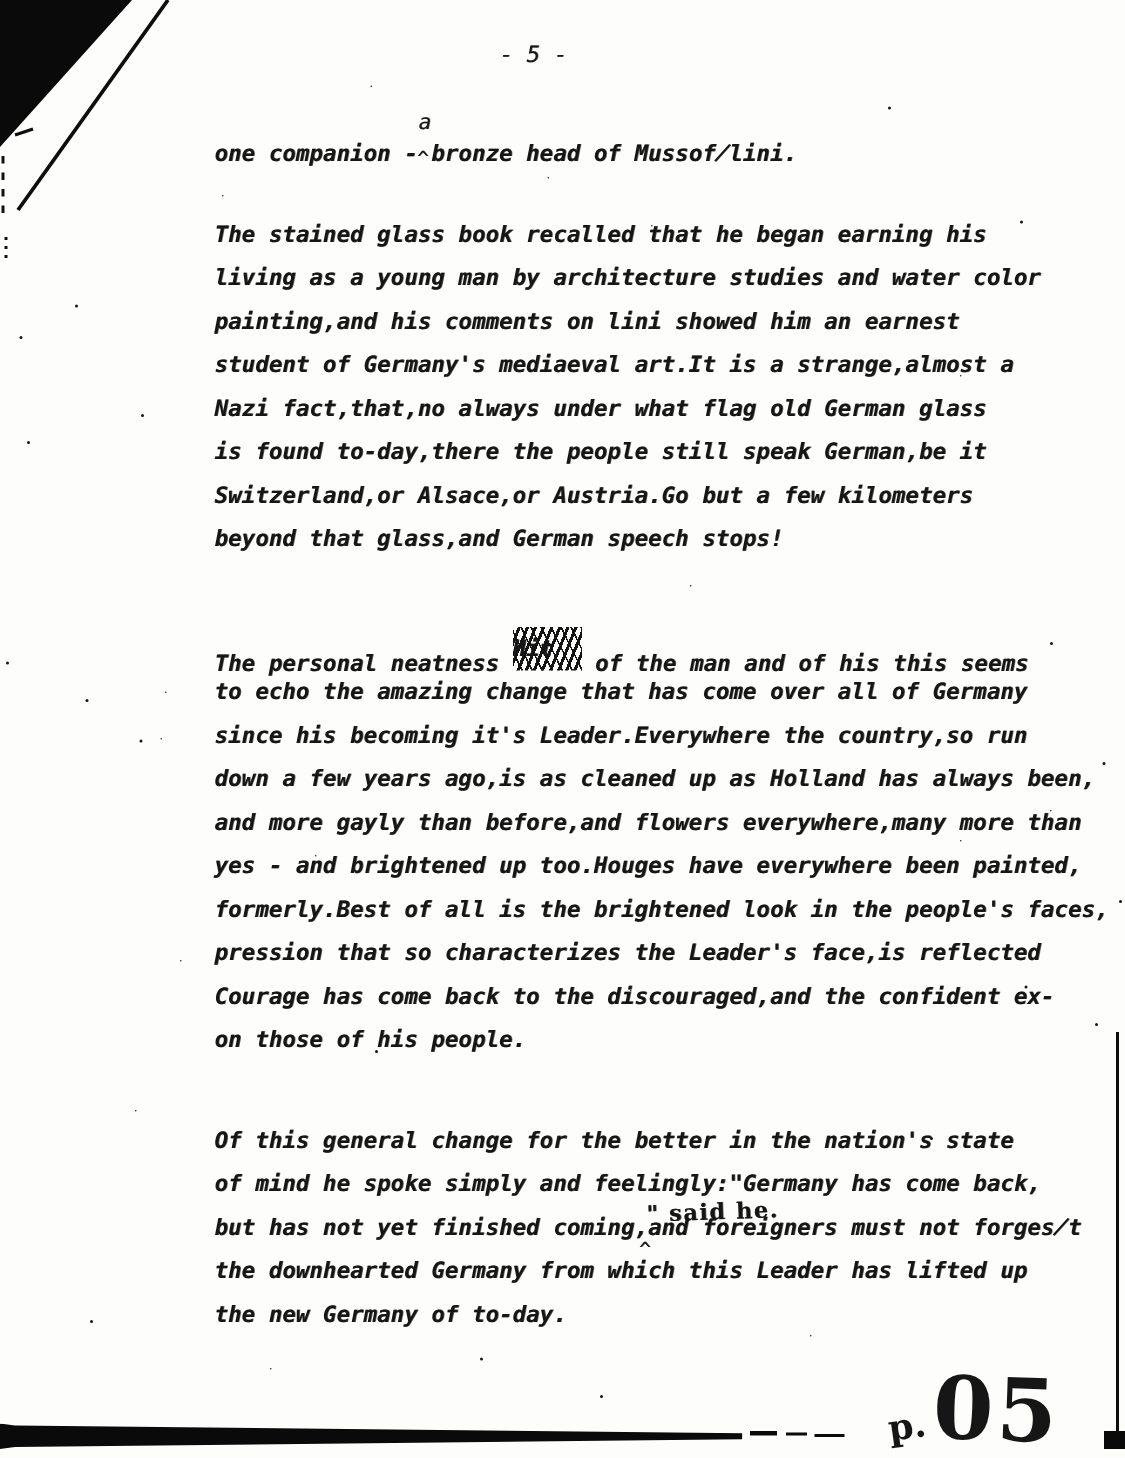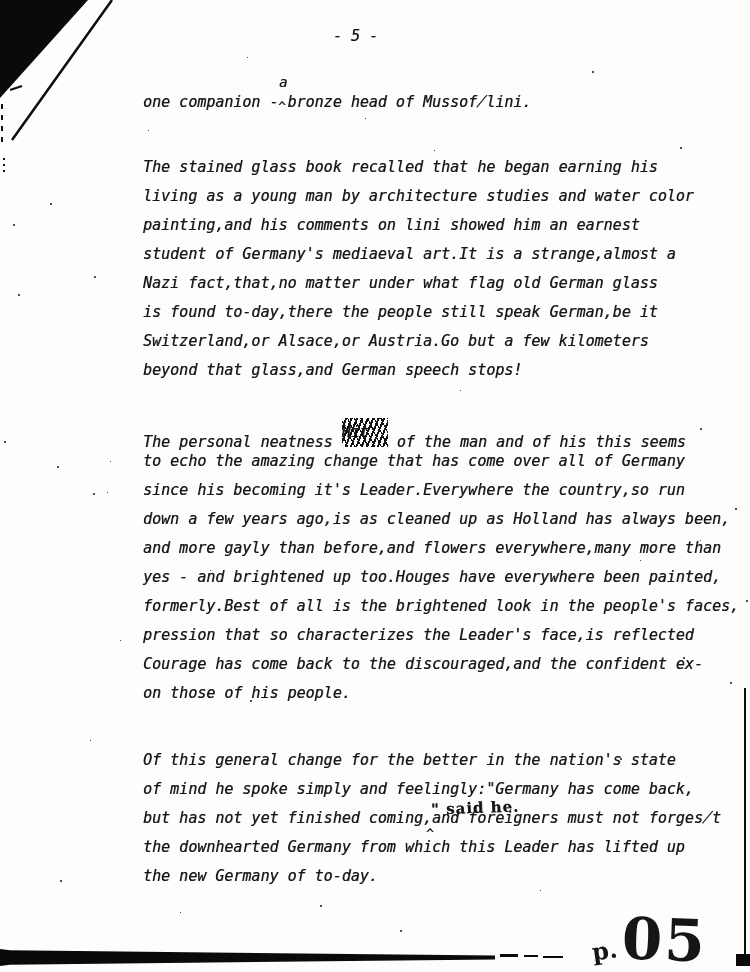--- a/index.html
+++ b/index.html
@@ -11,21 +11,21 @@
     font-family:"DejaVu Sans Mono","Liberation Mono",monospace;
     color:var(--ink,#161616);
   }
   .tw{
     font-style:italic;
     font-size:15px;
     letter-spacing:0;
     white-space:nowrap;
     text-shadow:0.5px 0 rgba(20,20,20,.65);
   }
-  .para{position:absolute;left:143px;}
+  .para{position:absolute;left:143px;font-weight:bold;}
   .para .line{height:29px;line-height:29px;}
   .header{position:absolute;top:26px;left:333px;height:20px;line-height:20px;}
   
   .insert-a{position:absolute;top:74px;left:279px;font-size:14px;}
   .caret1{position:absolute;top:99px;left:278px;font-size:13px;}
   .insert-saidhe{
     position:absolute;top:799px;left:431px;
     font-family:"DejaVu Serif","Liberation Serif",serif;
     font-size:15px;font-weight:600;letter-spacing:1px;
     transform:rotate(-2deg);white-space:nowrap;
@@ -76,26 +76,26 @@
   </svg>
 
   <div class="tw header">- 5 -</div>
 
   <div class="para tw" style="top:88px">
     <div class="line"><span>one companion - </span><span>bronze head of Mussof̸lini.</span></div>
   </div>
   <span class="tw insert-a">a</span>
   <span class="tw caret1">^</span>
 
-  <div class="para tw" style="top:153px">
+  <div class="para tw" style="top:142px">
     <div class="line">The stained glass book recalled that he began earning his</div>
     <div class="line">living as a young man by architecture studies and water color</div>
     <div class="line">painting,and his comments on lini showed him an earnest</div>
     <div class="line">student of Germany's mediaeval art.It is a strange,almost a</div>
-    <div class="line">Nazi fact,that,no matter under what flag old German glass</div>
+    <div class="line">Nazi fact,that,no always under what flag old German glass</div>
     <div class="line">is found to-day,there the people still speak German,be it</div>
     <div class="line">Switzerland,or Alsace,or Austria.Go but a few kilometers</div>
     <div class="line">beyond that glass,and German speech stops!</div>
   </div>
 
   <div class="para tw" style="top:418px">
     <div class="line"><span>The personal neatness </span><span class="scribble">Hit</span><span> of the man and of his this seems</span></div>
     <div class="line">to echo the amazing change that has come over all of Germany</div>
     <div class="line">since his becoming it's Leader.Everywhere the country,so run</div>
     <div class="line">down a few years ago,is as cleaned up as Holland has always been,</div>

